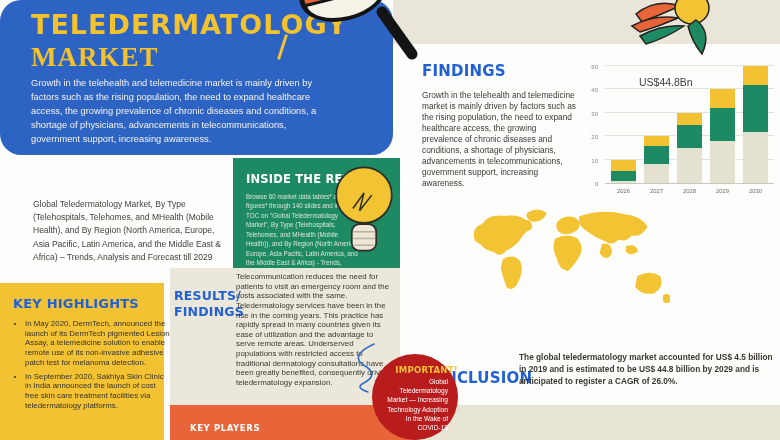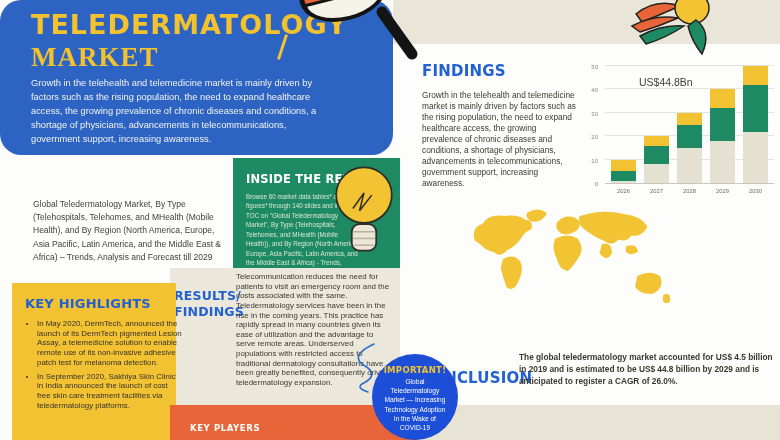--- a/index.html
+++ b/index.html
@@ -5,21 +5,21 @@
   html,body{margin:0;padding:0;background:#ffffff;}
   .page{position:relative;width:780px;height:440px;overflow:hidden;background:#fdfdfb;
         font-family:"Liberation Sans",sans-serif;-webkit-font-smoothing:antialiased;}
   .abs{position:absolute;}
 
   
   .block-blue{left:0;top:0;width:393px;height:155px;background:#2d64c4;border-radius:21px;}
   .block-topright{left:393px;top:0;width:387px;height:44px;background:#e9e6d9;}
   .block-green{left:233px;top:158px;width:167px;height:112px;background:#1e8a63;}
   .block-cream-mid{left:170px;top:268px;width:230px;height:137px;background:#ebe7da;}
-  .block-yellow{left:0;top:283px;width:164px;height:157px;background:#f2c233;margin-left:12px;}
+  .block-yellow{left:0;top:283px;width:164px;height:157px;background:#f2c233;}
   .block-orange{left:170px;top:405px;width:248px;height:35px;background:#e8653a;}
   .block-bottomright{left:418px;top:405px;width:362px;height:35px;background:#e7e4d6;}
 
   
   .display-title{font-family:"DejaVu Sans",sans-serif;font-weight:800;color:#f4c22c;
                  font-size:27px;line-height:1.24;letter-spacing:1px;white-space:nowrap;}
   .h-blue{font-family:"DejaVu Sans",sans-serif;font-weight:800;color:#2161d2;font-size:15px;letter-spacing:0.2px;}
   .h-white{font-family:"DejaVu Sans",sans-serif;font-weight:800;color:#ffffff;font-size:11.5px;letter-spacing:0.2px;}
   .body-txt{color:#3b3933;}
   .hero-txt{left:31px;top:77px;width:303px;font-size:9.3px;line-height:1.5;color:#f2f2ee;}
@@ -49,22 +49,22 @@
   .bar{width:25px;display:flex;flex-direction:column;justify-content:flex-end;}
   .bar div{width:100%;}
   .chart-y{position:absolute;left:0;top:10px;bottom:24px;width:18px;}
   .ytick{position:absolute;right:3px;font-size:6px;color:#8a8a83;}
   .chart-x{position:absolute;left:22px;right:6px;bottom:10px;height:10px;display:flex;
            justify-content:space-between;padding:0 6px;}
   .xtick{width:25px;text-align:center;font-size:5.8px;color:#6f6e67;}
   .chart-annot{position:absolute;left:56px;top:20px;font-size:10.5px;color:#3f3e3a;}
 
   
-  .badge{left:372px;top:354px;width:86px;height:86px;border-radius:50%;background:#1d4ed8;
-         text-align:center;z-index:6;}
+  .badge{left:372px;top:354px;width:86px;height:86px;border-radius:50%;background:#b91c1c;
+         text-align:right;z-index:6;}
   .badge-label{margin-top:11px;font-family:"DejaVu Sans",sans-serif;font-weight:800;
                color:#f2c433;font-size:8.5px;letter-spacing:0.3px;}
   .badge-txt{margin-top:2px;padding:0 10px;color:#ffffff;font-size:6.6px;line-height:1.4;}
 
   .accent-line{left:281px;top:34px;width:3px;height:26px;background:#f2c433;transform:rotate(18deg);}
 </style>
 </head>
 <body>
 
 <div class="page">

